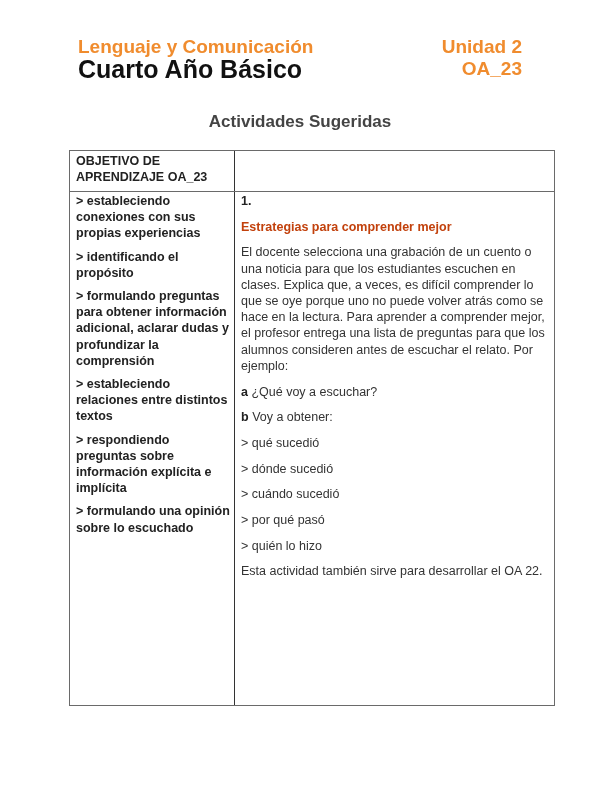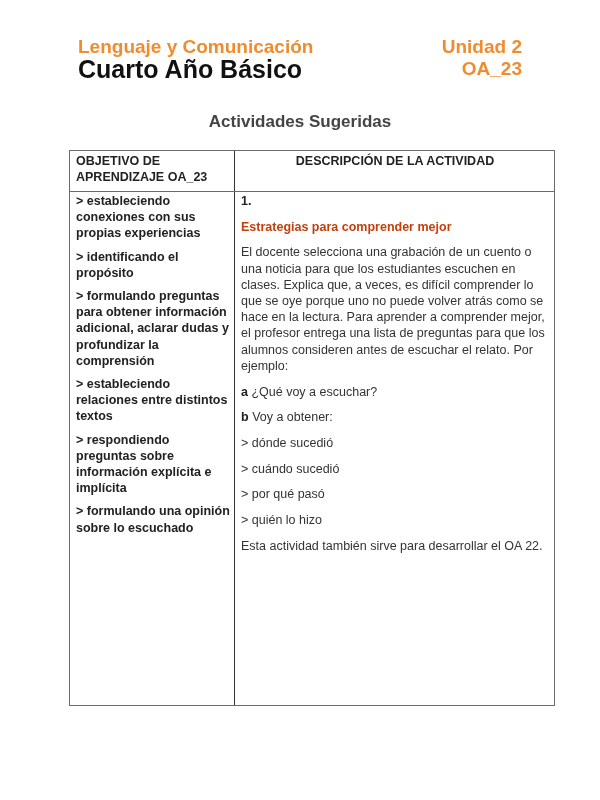--- a/index.html
+++ b/index.html
@@ -152,36 +152,36 @@
   </div>
 </div>
 
 <div class="section-title">Actividades Sugeridas</div>
 
 <div class="table">
   <div class="col-divider"></div>
   <div class="row-divider"></div>
 
   <div class="th-left">OBJETIVO DE APRENDIZAJE OA_23</div>
-  <div class="th-right">DESCRIPCIÓN DE LA ACTIVIDAD</div>
 
   <div class="left-cell">
     <p>&gt; estableciendo conexiones con sus propias experiencias</p>
     <p>&gt; identificando el propósito</p>
     <p>&gt; formulando preguntas para obtener información adicional, aclarar dudas y profundizar la comprensión</p>
     <p>&gt; estableciendo relaciones entre distintos textos</p>
     <p>&gt; respondiendo preguntas sobre información explícita e implícita</p>
     <p>&gt; formulando una opinión sobre lo escuchado</p>
   </div>
 
   <div class="right-cell">
     <p class="num">1.</p>
     <p class="strategy">Estrategias para comprender mejor</p>
     <p>El docente selecciona una grabación de un cuento o una noticia para que los estudiantes escuchen en clases. Explica que, a veces, es difícil comprender lo que se oye porque uno no puede volver atrás como se hace en la lectura. Para aprender a comprender mejor, el profesor entrega una lista de preguntas para que los alumnos consideren antes de escuchar el relato. Por ejemplo:</p>
     <p><b>a</b> <span>¿Qué voy a escuchar?</span></p>
     <p><b>b</b> <span>Voy a obtener:</span></p>
+    <p>&gt; qué sucedió</p>
     <p>&gt; dónde sucedió</p>
     <p>&gt; cuándo sucedió</p>
     <p>&gt; por qué pasó</p>
     <p>&gt; quién lo hizo</p>
     <p>Esta actividad también sirve para desarrollar el OA 22.</p>
   </div>
 </div>
 
 </body></html>

